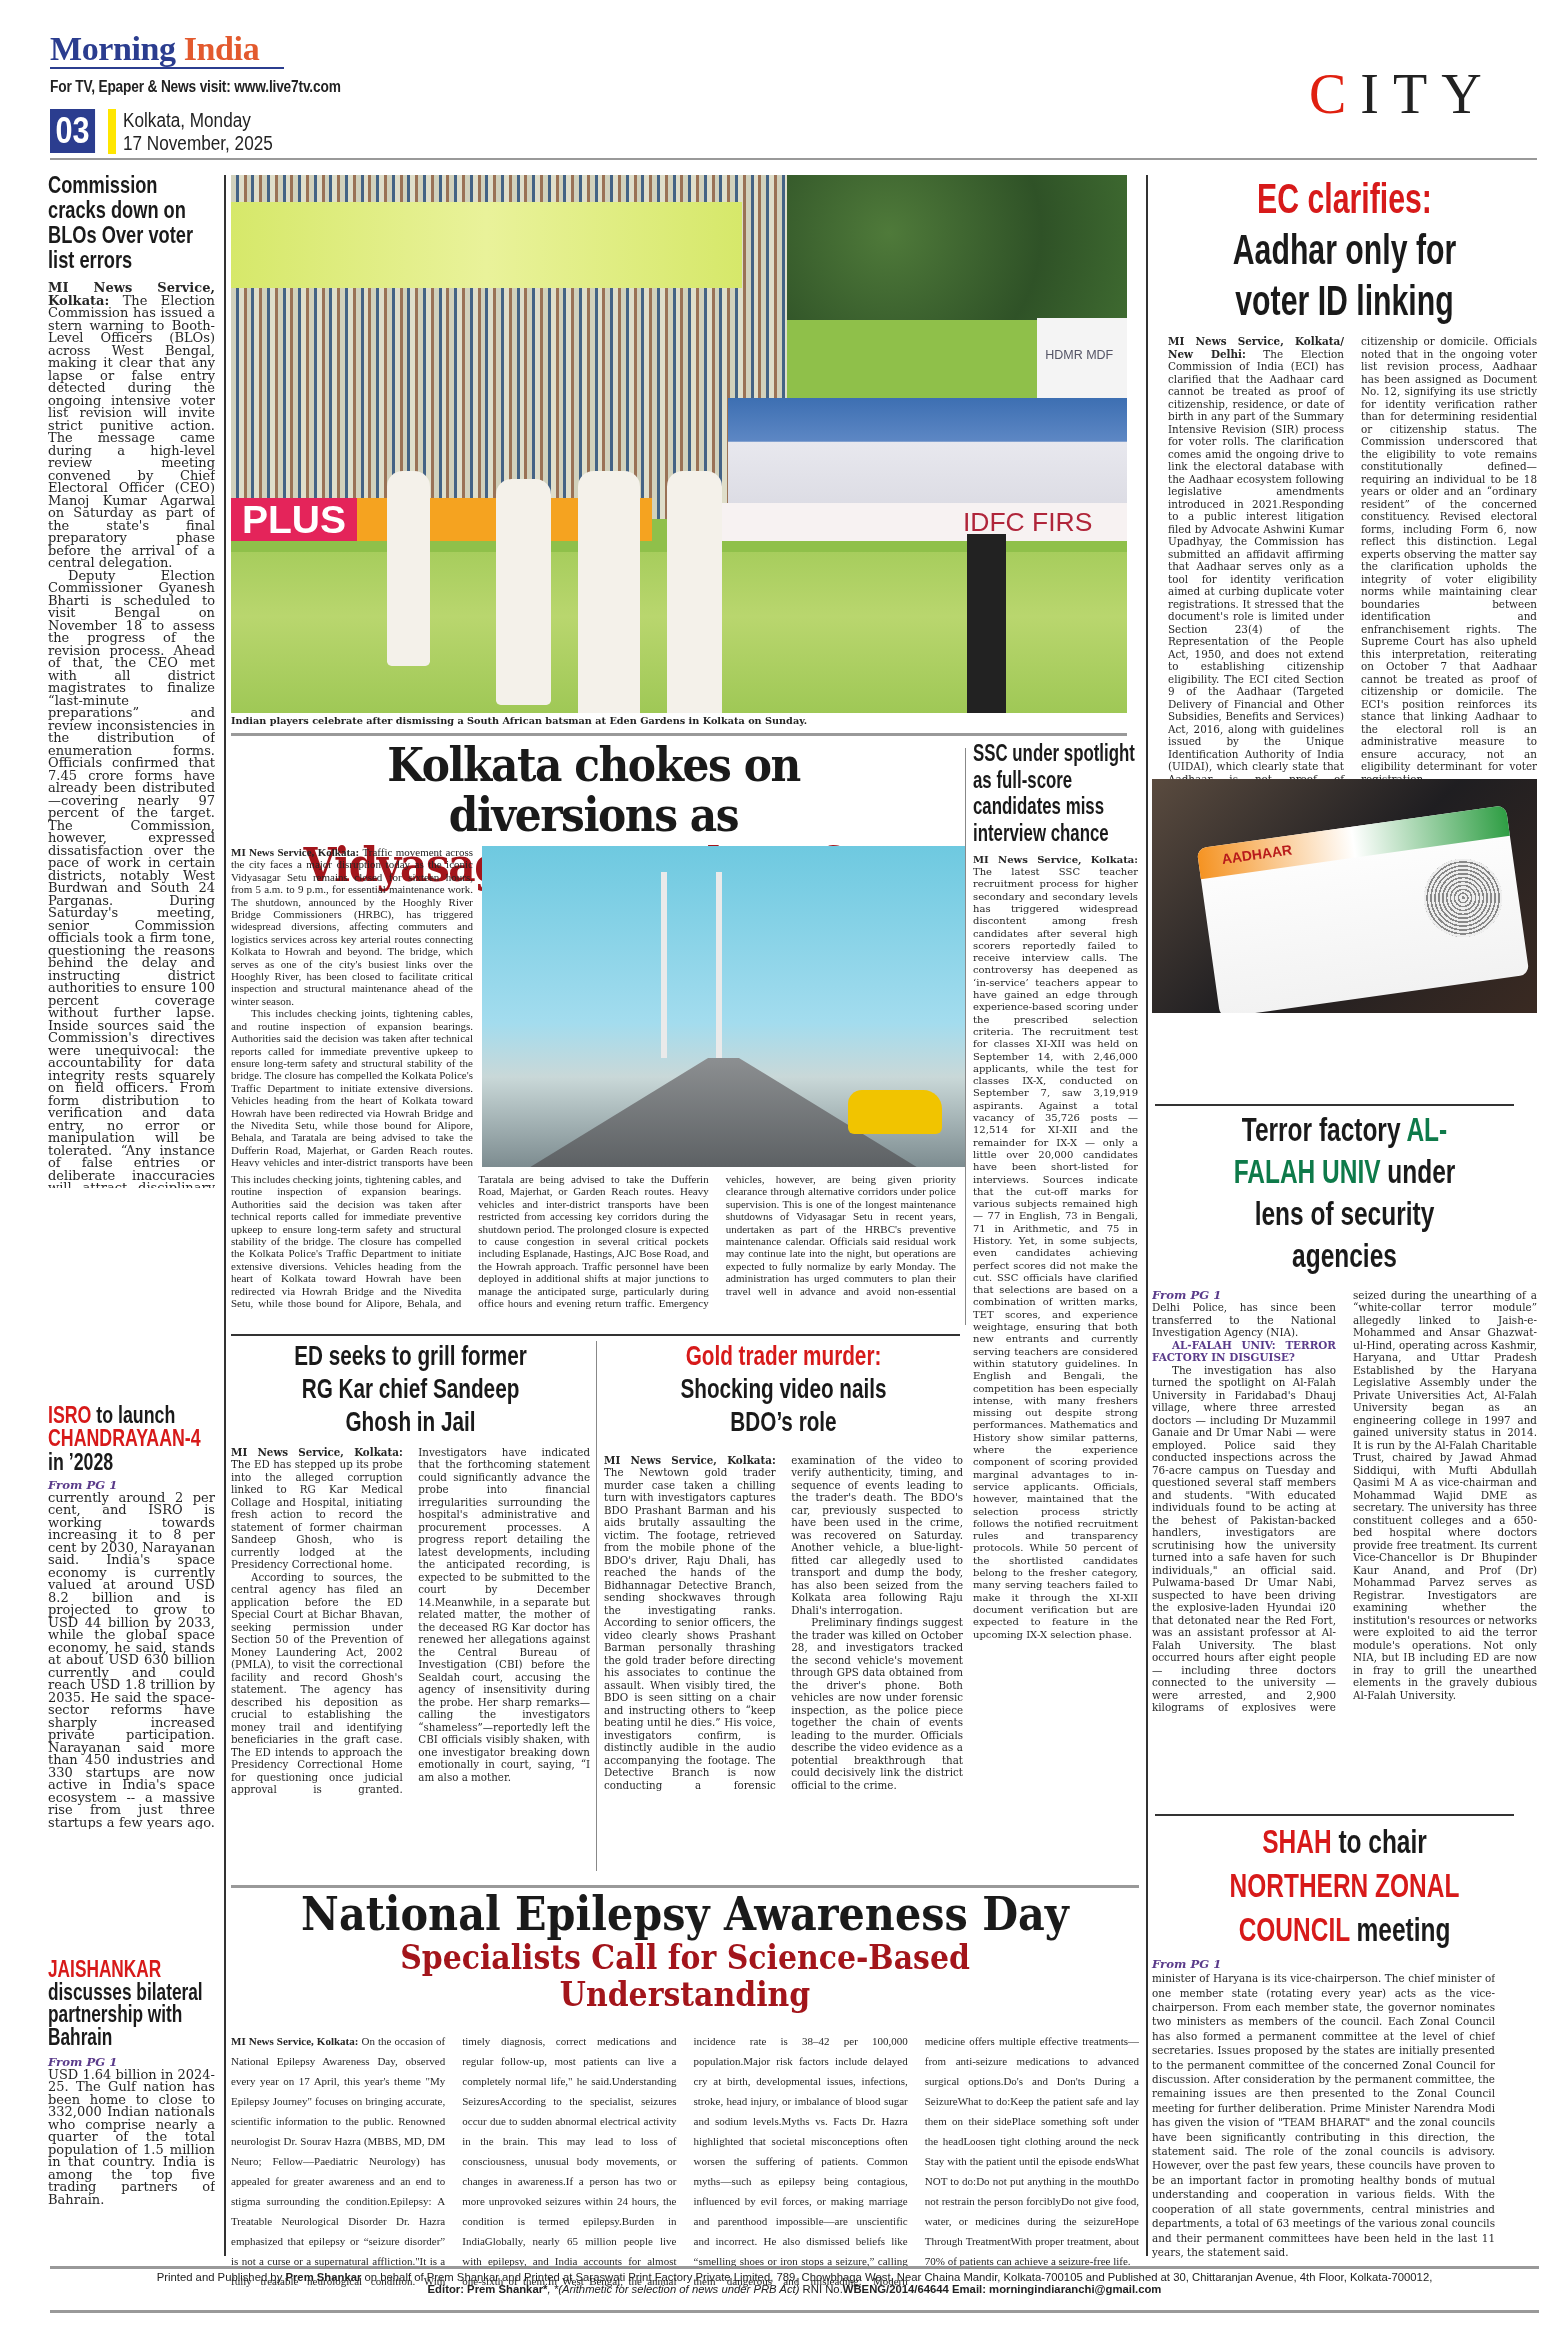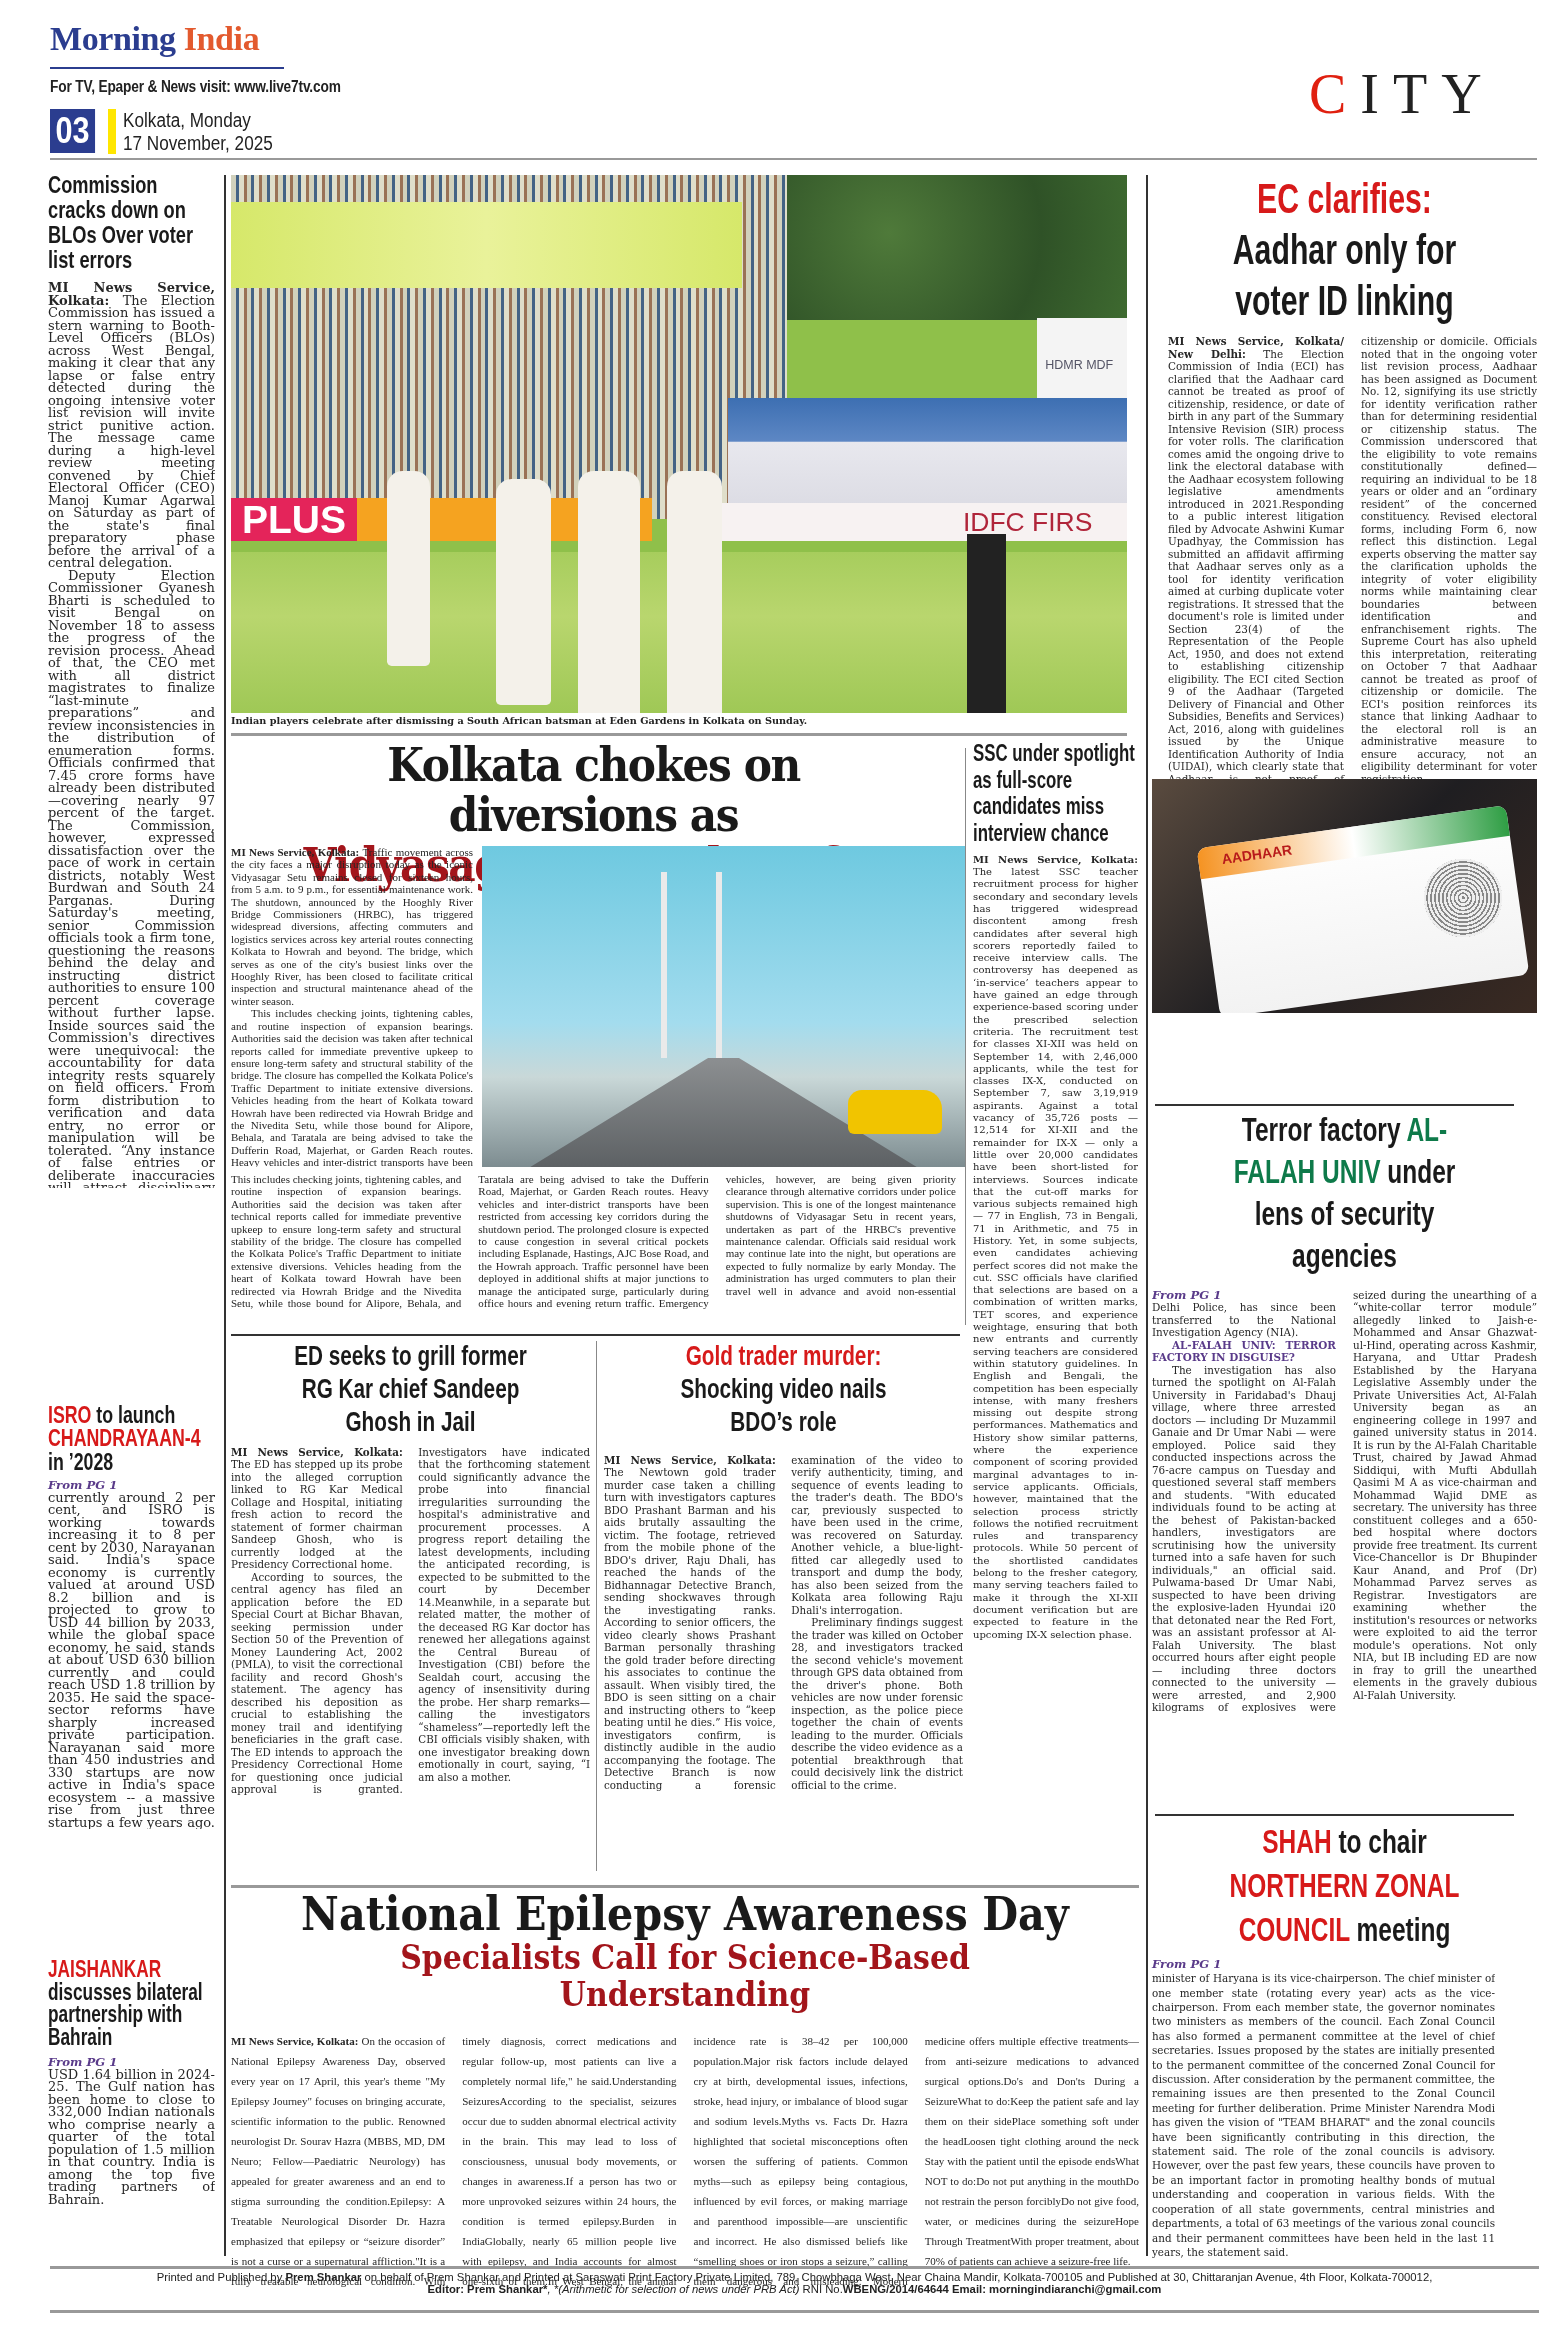--- a/index.html
+++ b/index.html
@@ -2,21 +2,21 @@
 <html style="font-size:12.5px"><head>
 <meta charset="utf-8">
 <style>
   * { box-sizing: border-box; margin: 0; padding: 0; }
   html, body { width: 1560px; height: 2342px; background: #ffffff; overflow: hidden; }
   body { position: relative; font-family: "DejaVu Serif", serif; color: #1d1d1d; }
 
   .abs { position: absolute; }
 
   
-  .logo { left: 50px; top: 22px; font-family: "Liberation Serif", serif; font-weight: bold; font-size: 34px; letter-spacing: -0.4px; line-height: 1; }
+  .logo { left: 50px; top: 32px; font-family: "Liberation Serif", serif; font-weight: bold; font-size: 34px; letter-spacing: -0.4px; line-height: 1; }
   .logo .w1 { color: #2b3d8f; }
   .logo .w2 { color: #e35a2e; }
   .logo-underline { left: 50px; top: 67px; width: 234px; height: 2.3px; background: #2b3d8f; }
   .visit { left: 50px; top: 78px; font-family: "Liberation Sans", sans-serif; font-weight: bold; font-size: 15.6px; letter-spacing: -0.2px; color: #222; transform: scaleX(0.88); transform-origin: left; }
   .page-num { left: 50px; top: 109px; width: 53px; height: 44px; background: #2b3d8f; color: #fff; font-family: "Liberation Sans", sans-serif; font-weight: bold; font-size: 36px; text-align: center; line-height: 44px; transform: scaleX(0.85); transform-origin: left; }
   .page-num-bar { left: 108px; top: 109px; width: 7.8px; height: 45px; background: #ffe600; }
   .dateline { left: 123px; top: 109px; font-family: "Liberation Sans", sans-serif; font-size: 19.5px; line-height: 23.4px; color: #222; transform: scaleX(0.88); transform-origin: left; }
   .section-title { left: 1309px; top: 62px; font-family: "Liberation Serif", serif; font-size: 56px; letter-spacing: 14px; color: #222; }
   .section-title .c { color: #e02010; }
   .mast-rule { left: 50px; top: 158px; width: 1487px; height: 2.3px; background: #999; }
@@ -43,21 +43,21 @@
 
   
   .photo1 { left: 231px; top: 175px; width: 896px; height: 538px; overflow: hidden; background: #8fc04a; }
   .photo1 .stands { position: absolute; left: 0; top: 0; width: 62%; height: 64%; background:
       repeating-linear-gradient(90deg, #d9d3c9 0 4.7px, #3c5a8c 4.7px 7.8px, #e8e2d8 7.8px 12.5px, #9c6a58 12.5px 15.6px),
       #cfc6b8; opacity: .9; }
   .photo1 .banner-green { position: absolute; left: 0; top: 5%; width: 57%; height: 16%; background: linear-gradient(90deg,#d6e86a,#e9f29a 50%,#d6e86a); }
   .photo1 .trees { position: absolute; left: 62%; top: 0; width: 38%; height: 27%; background: radial-gradient(circle at 30% 40%, #4f7a3a, #2f5227 60%, #3e6a30); }
   .photo1 .shudh { position: absolute; left: 55.5%; top: 26.5%; width: 34.5%; height: 15%; background: #e4245a; color: #fff; font-family: "Liberation Sans", sans-serif; font-weight: bold; font-size: 45px; line-height: 1.2; padding-left: 7.8px; }
   .photo1 .shudh small { display: block; font-size: 11px; text-align: center; font-weight: bold; margin-top: -6.2px; }
-  .photo1 .hdmr { position: absolute; left: 90%; top: 26.5%; width: 10%; height: 15%; background: #f4f4f4; color: #556; font-family: "Liberation Sans", sans-serif; font-size: 12.5px; padding-top: 40px; padding-left: 7.8px; }
+  .photo1 .hdmr { position: absolute; left: 90%; top: 26.5%; width: 10%; height: 15%; background: #f4f4f4; color: #556; font-family: "Liberation Sans", sans-serif; font-size: 12.5px; padding-top: 30px; padding-left: 7.8px; }
   .photo1 .tent { position: absolute; left: 55.5%; top: 41.5%; width: 44.5%; height: 20%; background: linear-gradient(#3d6fb2,#5d87c4 40%,#e8e8ee 41%,#dcdce4); }
   .photo1 .board-left { position: absolute; left: 0; top: 60%; width: 47%; height: 8%; background: linear-gradient(90deg,#e4245a 0 30%, #f5a320 30% 100%); color: #fff; font-family: "Liberation Sans", sans-serif; font-weight: bold; font-size: 39px; padding-left: 11px; line-height: 43px; }
   .photo1 .board-right { position: absolute; left: 53%; top: 61%; width: 47%; height: 7%; background: #f7f2f2; color: #b0253a; font-family: "Liberation Sans", sans-serif; font-size: 26.5px; padding-left: 257px; line-height: 39px; }
   .photo1 .grass { position: absolute; left: 0; top: 70%; width: 100%; height: 30%; background: linear-gradient(#a7cd5d,#b9d66e 40%,#9fc856); }
   .photo1 .player { position: absolute; background: #f4f1ea; border-radius: 15.6px 15.6px 4.7px 4.7px; }
   .photo1 .umpire { position: absolute; background: #222; }
   .caption1 { left: 231px; top: 715px; font-family: "DejaVu Serif", serif; font-weight: bold; font-size: 9.7px; color: #222; text-align: right; }
 
   
   .photo2 { left: 482px; top: 846px; width: 483px; height: 321px; overflow: hidden; background: linear-gradient(#6ec9e0, #a3dcee 55%, #c9d8d8 72%, #7d8c90 100%); }

